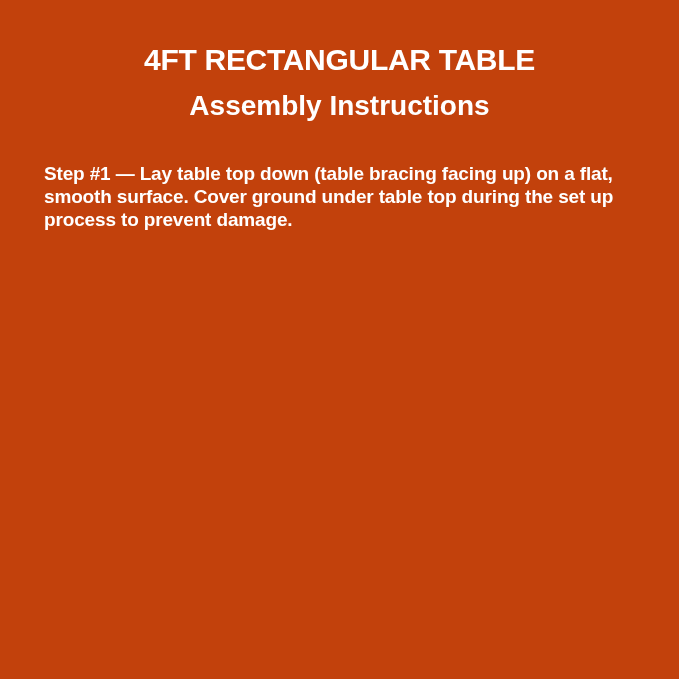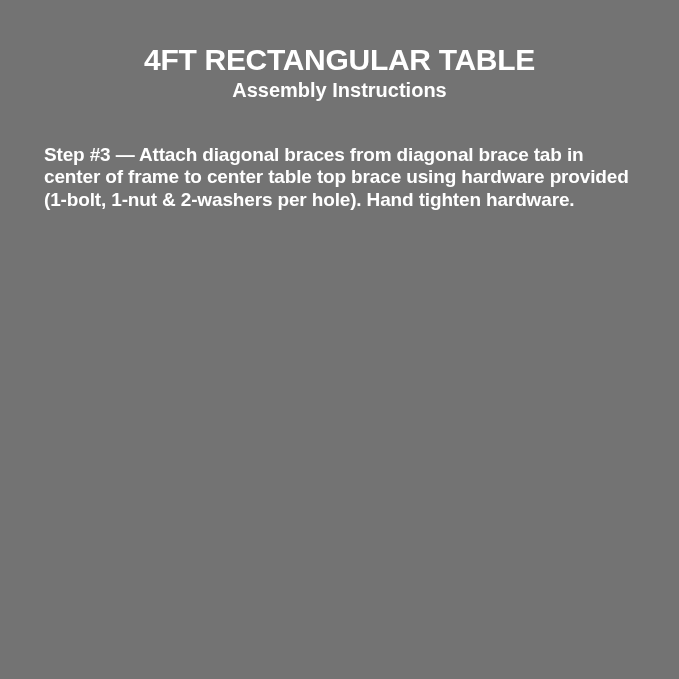--- a/index.html
+++ b/index.html
@@ -11,40 +11,40 @@
     height: 679px;
     background: #000000;
     font-family: "Liberation Sans", sans-serif;
     overflow: hidden;
   }
   .page {
     width: 679px;
     height: 679px;
     box-sizing: border-box;
     padding: 36px 40px 20px 40px;
-    background: #737373;
+    background: #c2410c;
     color: #ffffff;
     display: flex;
     flex-direction: column;
     align-items: center;
   }
   .title {
     font-size: 30px;
     font-weight: bold;
     letter-spacing: -0.3px;
     text-align: center;
     margin: 8px 0 0 0;
     line-height: 1.05;
     text-transform: uppercase;
   }
   .subtitle {
-    font-size: 20px;
+    font-size: 28px;
     font-weight: bold;
     text-align: right;
-    margin: 4px 0 0 0;
+    margin: 15px 0 0 0;
     line-height: 1.05;
   }
   .steps {
     margin-top: 24px;
     width: 100%;
     padding: 0 4px;
     box-sizing: border-box;
   }
   .step {
     font-size: 19px;
@@ -64,22 +64,22 @@
 </head>
 <body>
 
 <div class="page">
 
   <h1 class="title">4FT RECTANGULAR TABLE</h1>
   <h2 class="subtitle">Assembly Instructions</h2>
 
   <div class="steps">
 
+    <p class="step">
+      <span class="step-label">Step #1  —</span><span>  Lay table top down (table bracing facing up) on a flat, smooth surface. Cover ground under table top during the set up process to prevent damage.</span>
+    </p>
 
 
-    <p class="step">
-      <span class="step-label">Step #3  —</span><span>  Attach diagonal braces from diagonal brace tab in center of frame to center table top brace using hardware provided (1-bolt, 1-nut &amp; 2-washers per hole). Hand tighten hardware.</span>
-    </p>
 
 
 
   </div>
 </div>
 
 </body></html>

